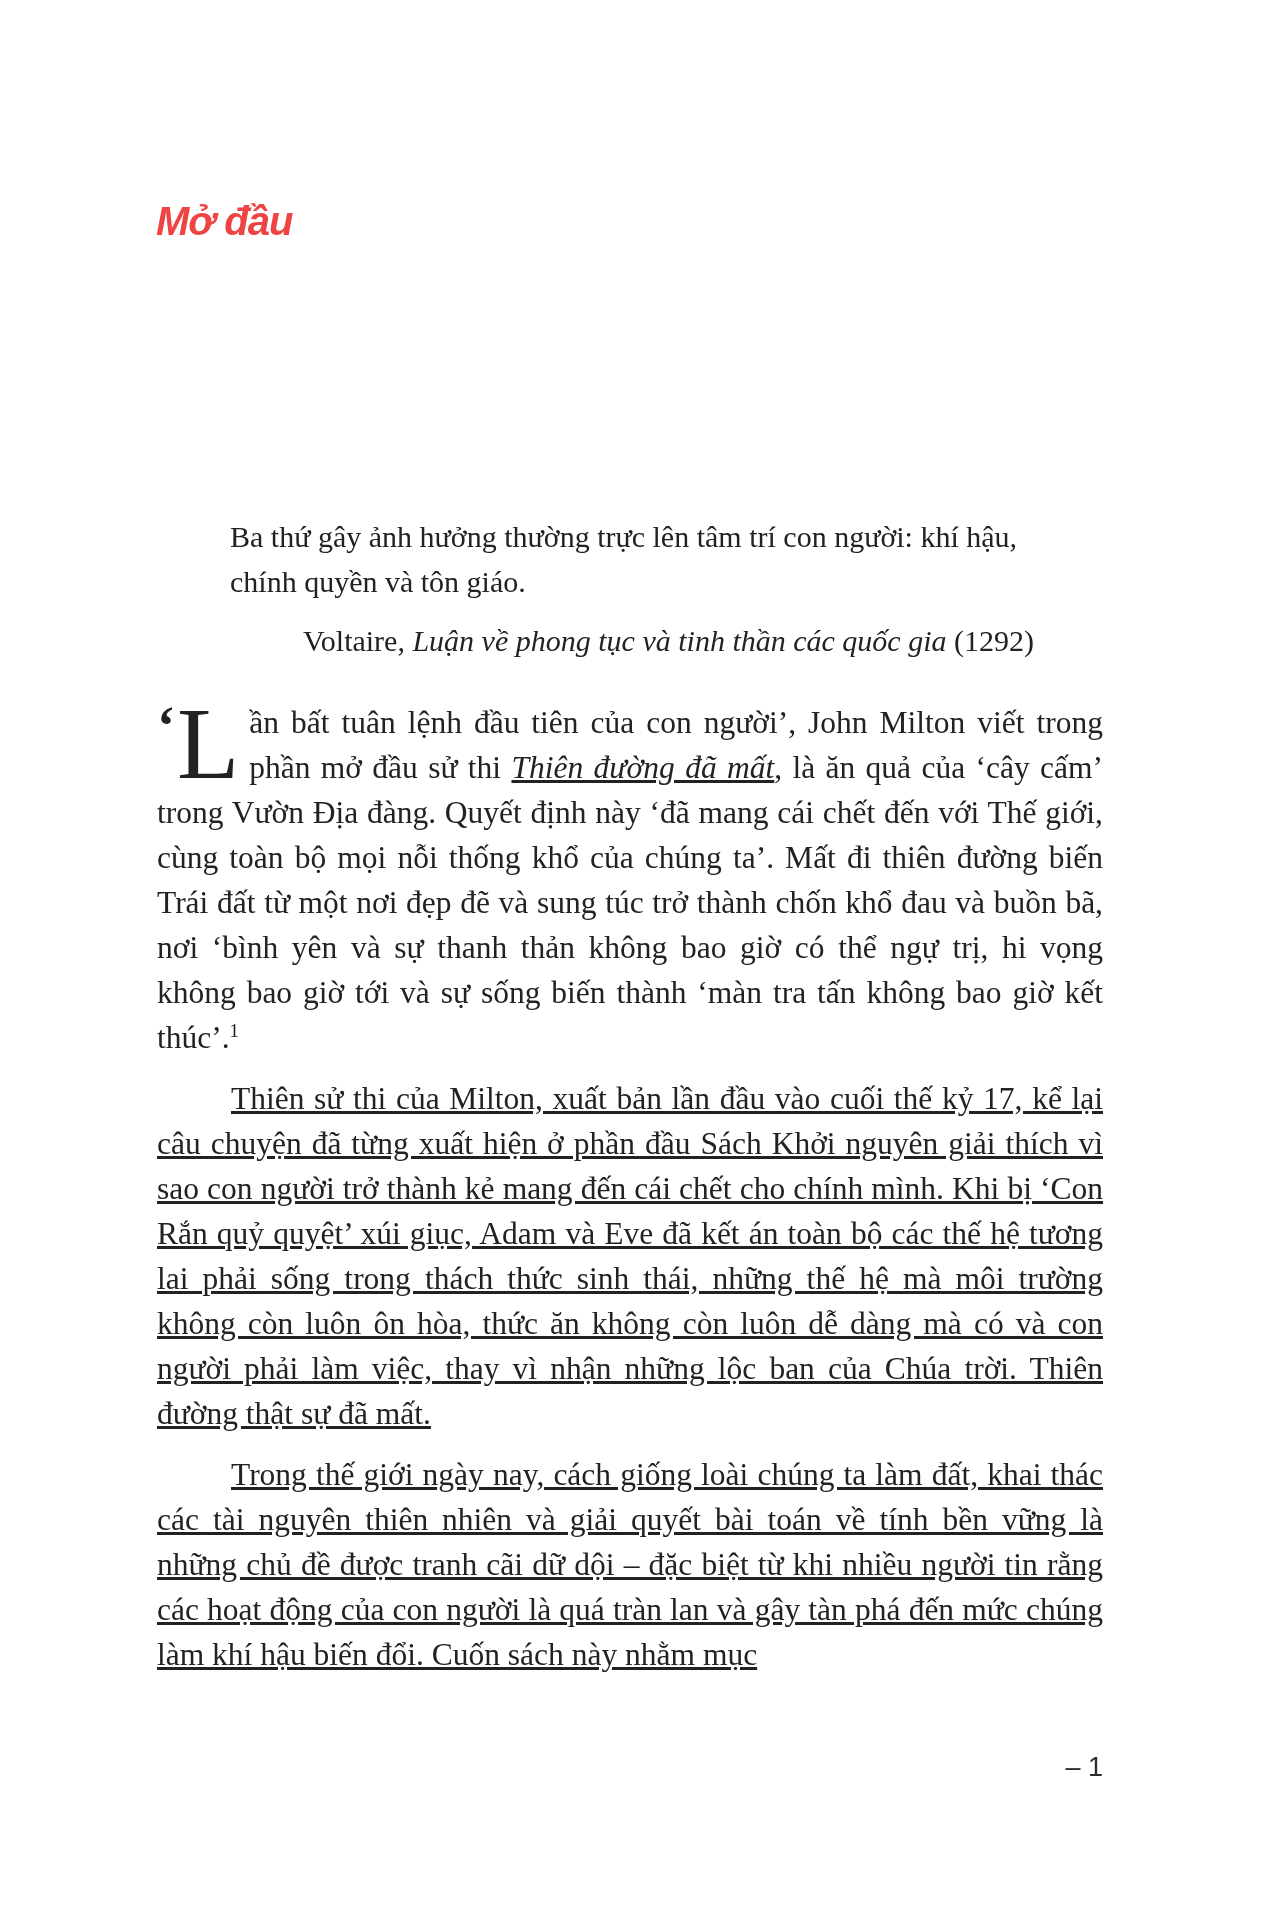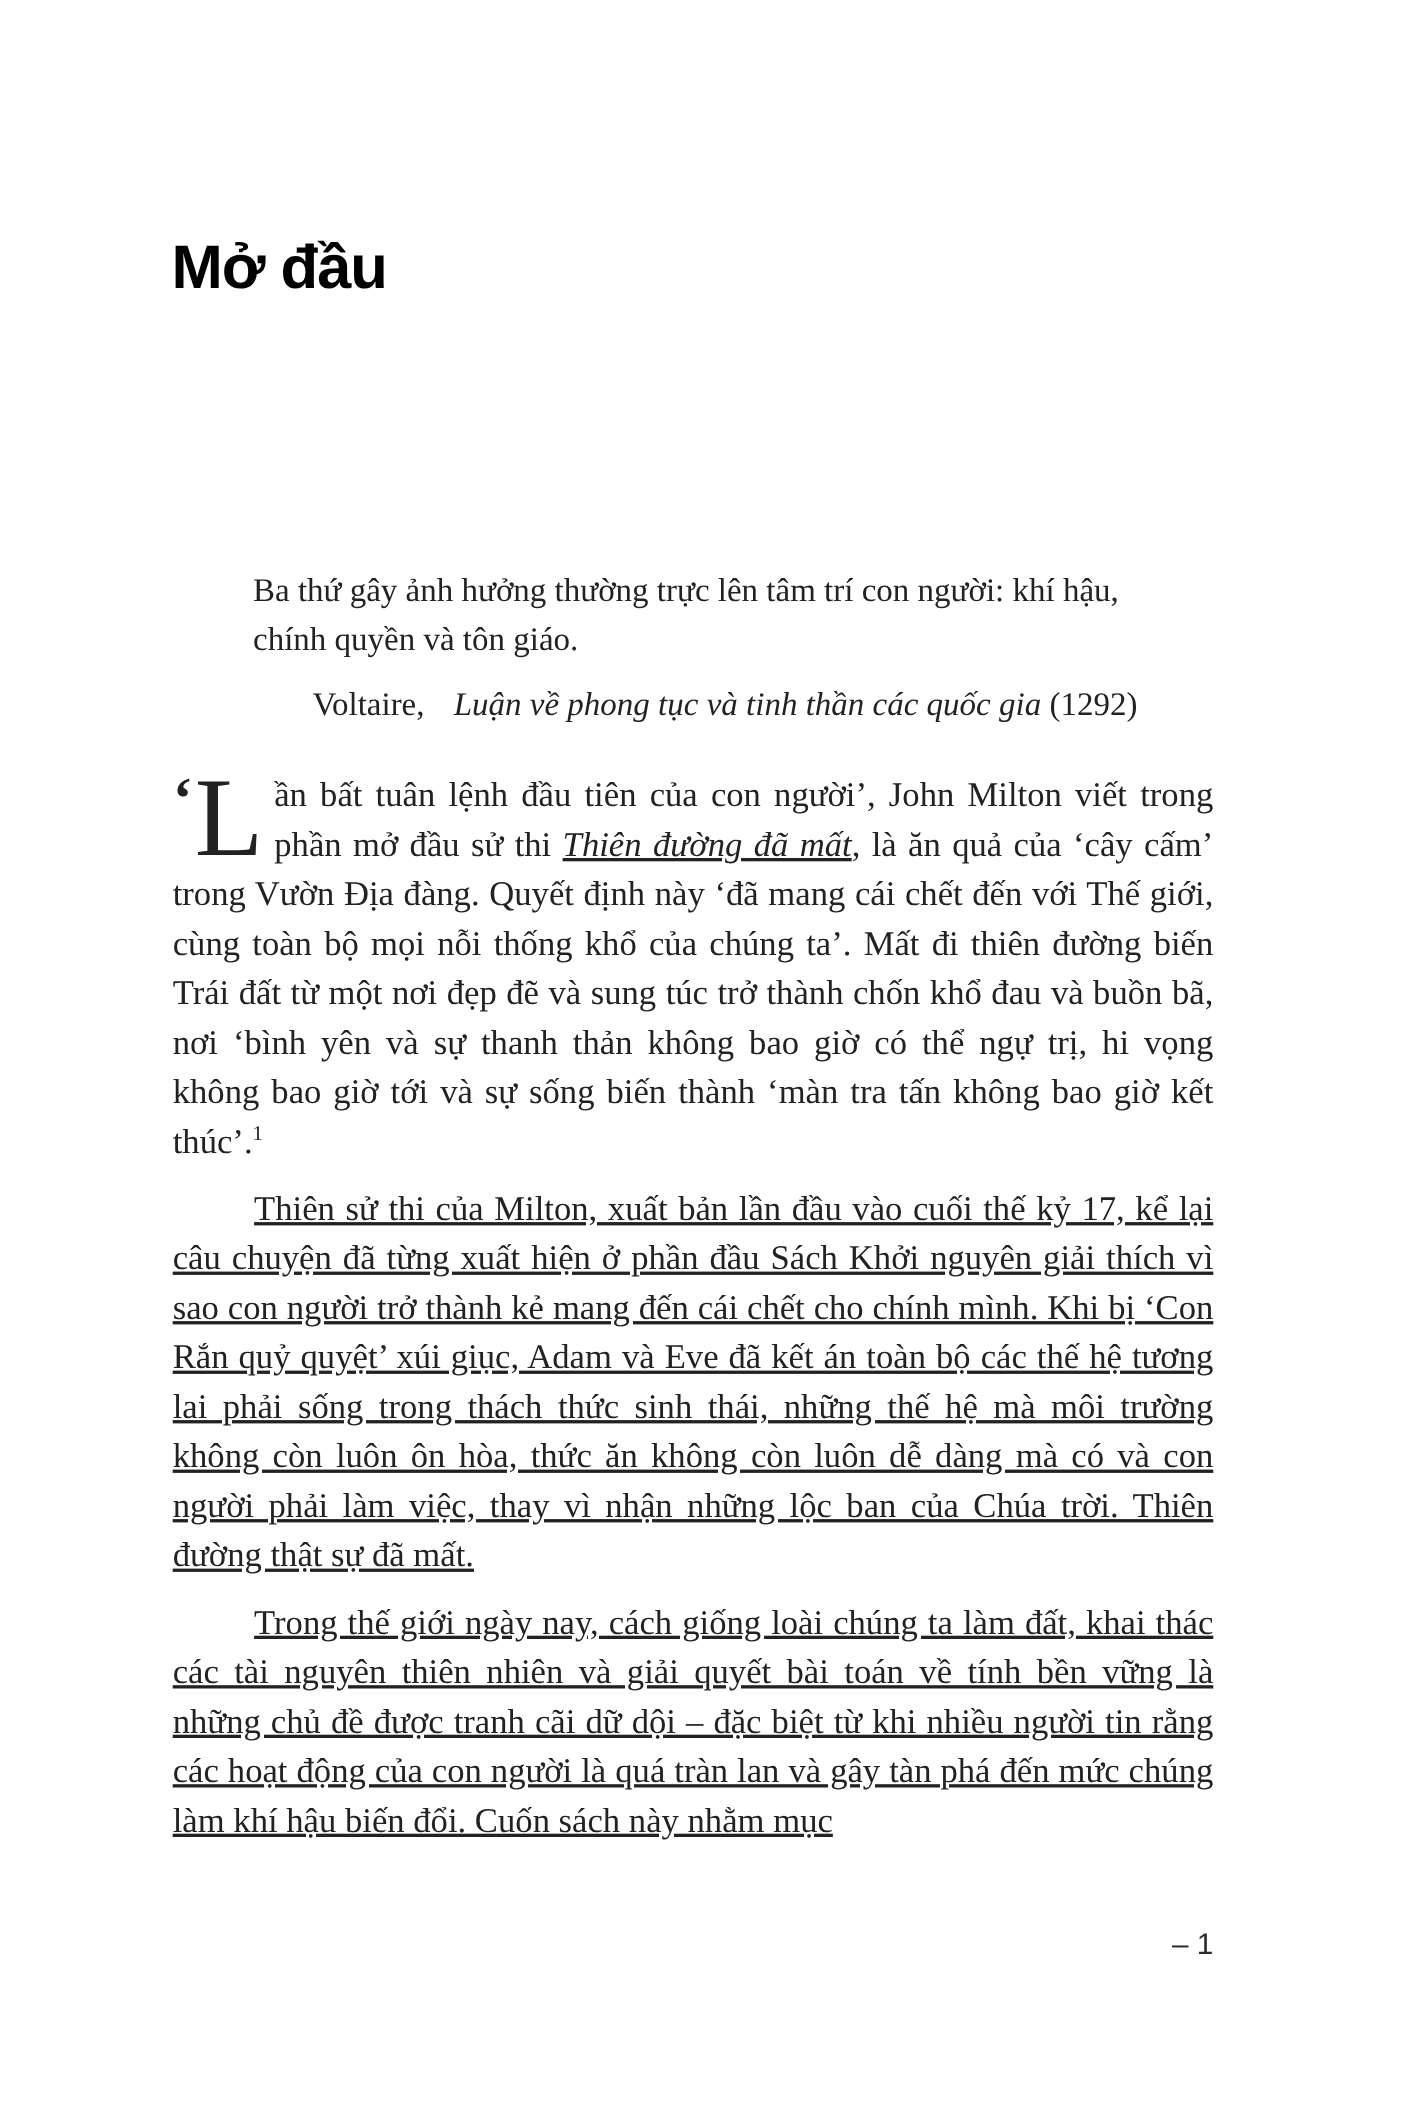--- a/index.html
+++ b/index.html
@@ -10,40 +10,41 @@
     background: #ffffff;
     color: #1f1f1f;
     overflow: hidden;
   }
   .chapter-title {
     position: absolute;
     left: 156px;
     top: 172px;
     font-family: "Liberation Sans", "DejaVu Sans", sans-serif;
     font-weight: 800;
-    font-size: 56px;
+    font-size: 40px;
     letter-spacing: -1px;
-    color: #000000;
+    color: #ef4444;
+    font-style: italic;
   }
   .epigraph {
     position: absolute;
     left: 230px;
     top: 514px;
     width: 804px;
     font-family: "Liberation Serif", serif;
     font-size: 30px;
     line-height: 45px;
     color: #222222;
   }
   .epigraph-attribution {
     margin-top: 14px;
     text-align: right;
     white-space: nowrap;
   }
-  .epigraph-attribution .work { font-style: italic; margin-left: 19px; }
+  .epigraph-attribution .work { font-style: italic; }
   .body-text {
     position: absolute;
     left: 157px;
     top: 700px;
     width: 946px;
     font-family: "Liberation Serif", serif;
     font-size: 31.5px;
     line-height: 45px;
     text-align: justify;
     color: #222222;

